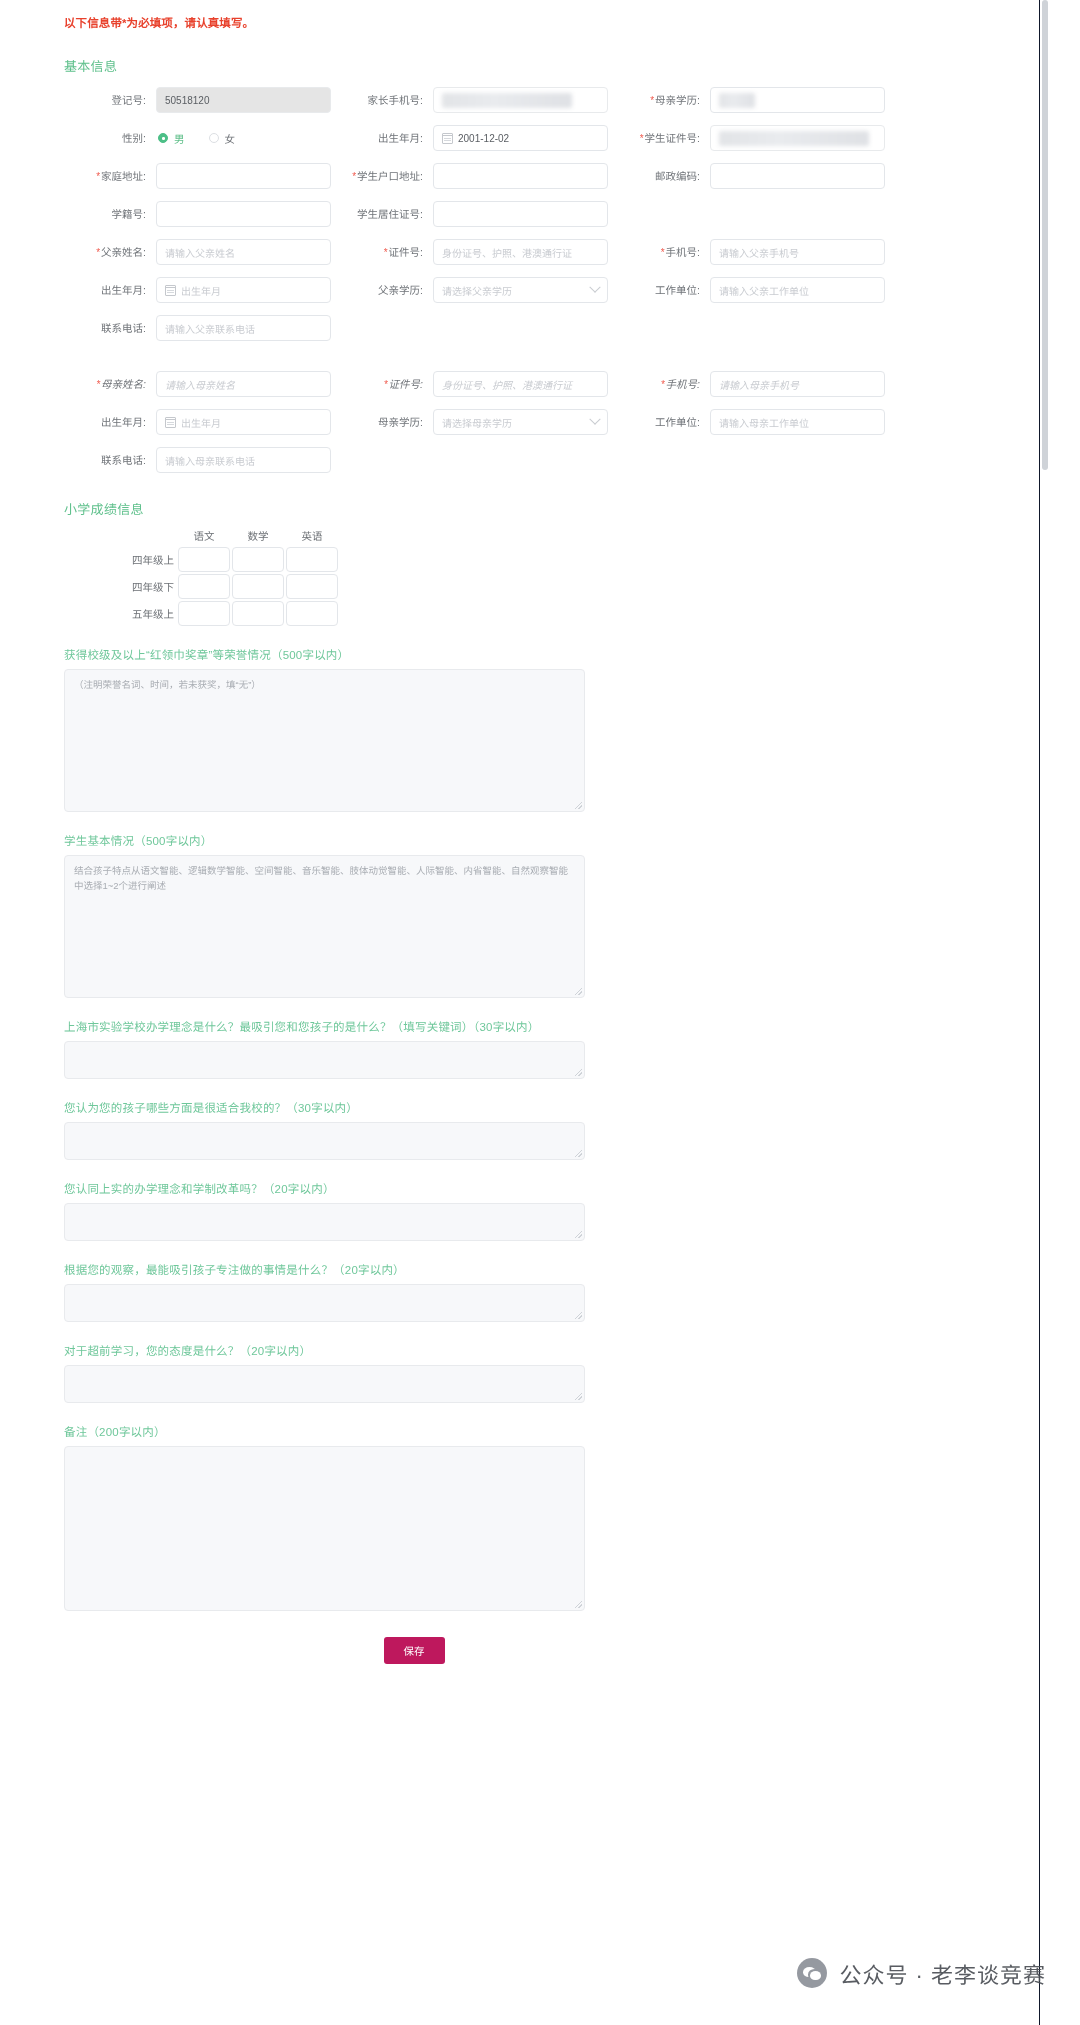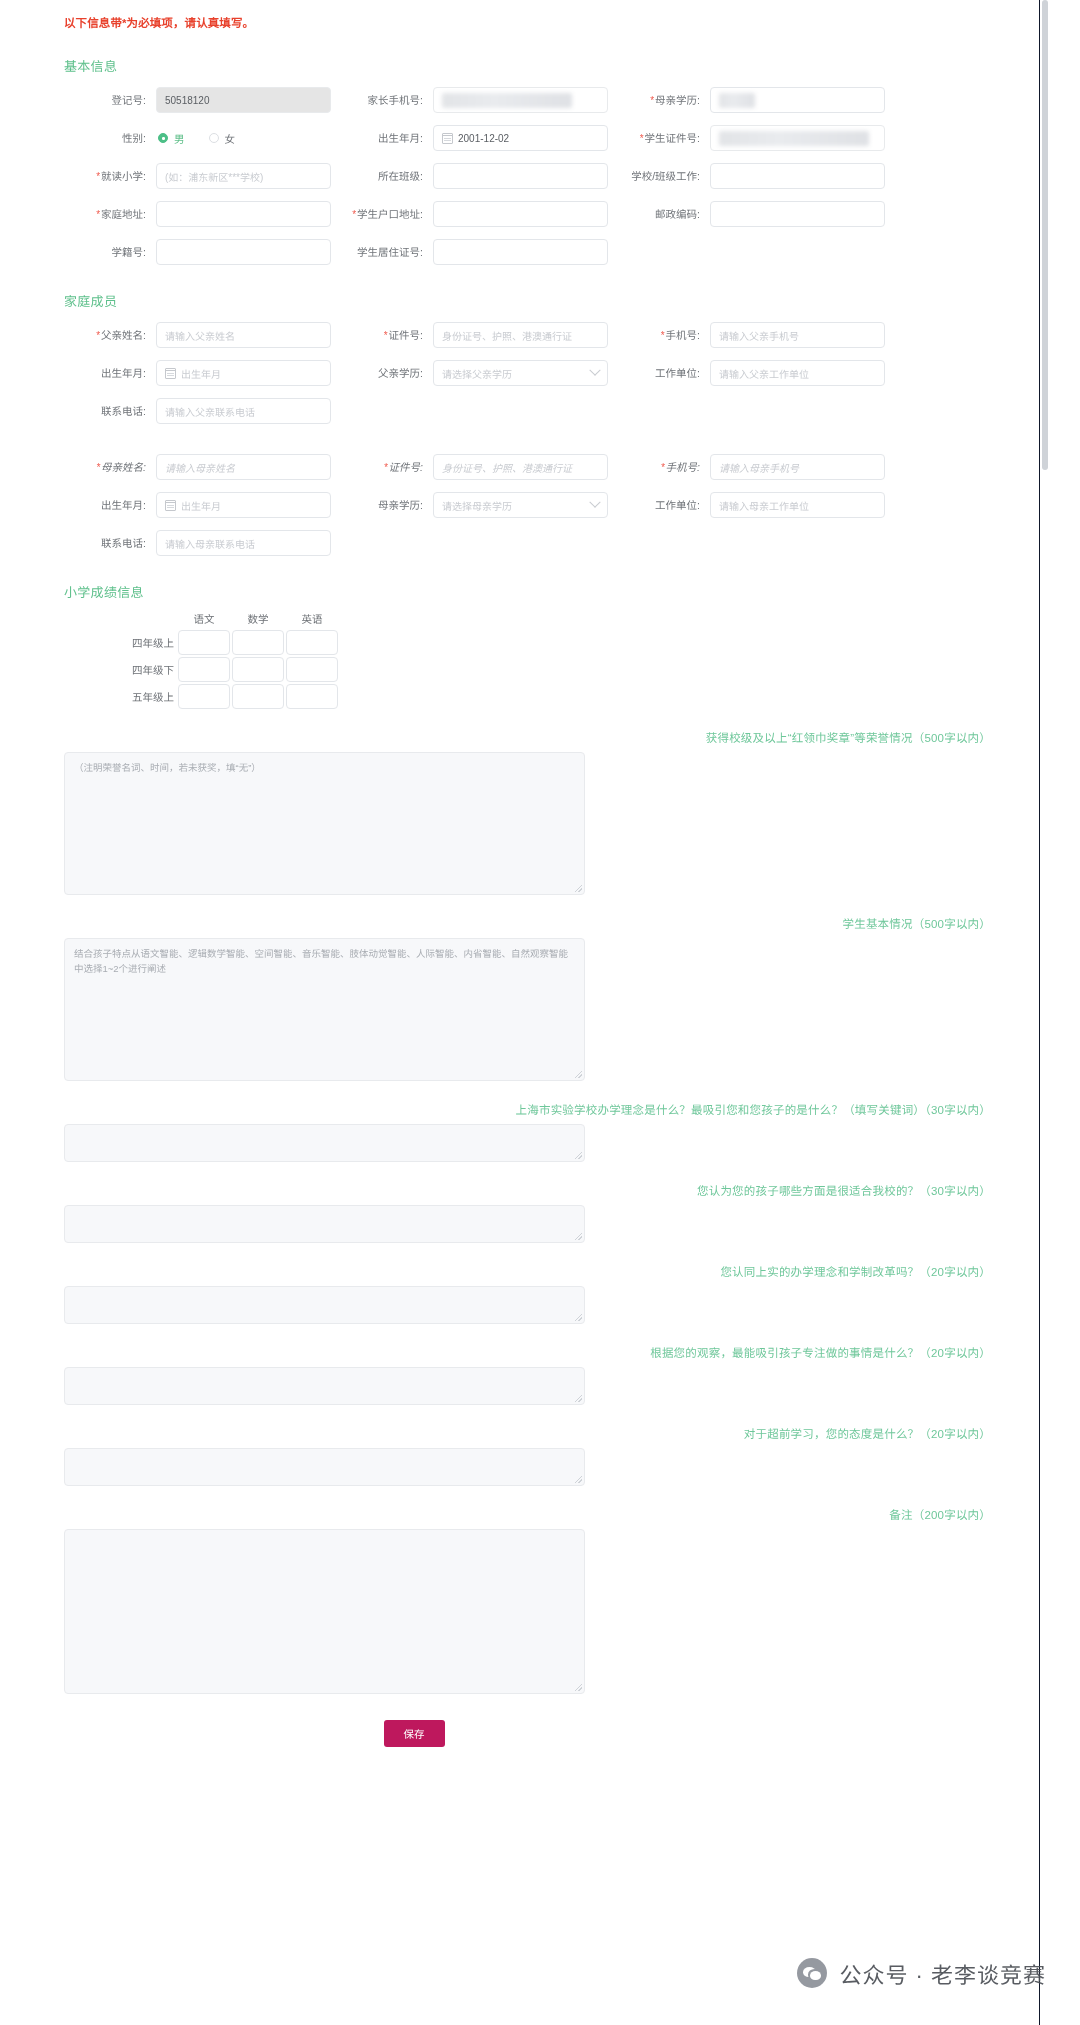--- a/index.html
+++ b/index.html
@@ -71,21 +71,20 @@
     margin-top: 26px;
     margin-bottom: 4px;
     letter-spacing: 0.3px;
   }
   .q-title {
     color: #6ec79a;
     font-size: 11.5px;
     margin-top: 20px;
     margin-bottom: 7px;
     letter-spacing: .2px;
-    text-align: right;
   }
 
   
   .row {
     display: flex;
     margin-top: 12px;
   }
   .cell {
     display: flex;
     align-items: center;
@@ -406,36 +405,20 @@
           </div>
         </div>
         <div class="cell c3">
           <div class="lbl"><span class="req">*</span><span>学生证件号:</span></div>
           <div class="ctl disabled masked">
             <span class="mask-bar w-id"></span>
           </div>
         </div>
       </div>
 
-      <div class="row">
-        <div class="cell c1">
-          <div class="lbl"><span class="req">*</span><span>就读小学:</span></div>
-          <div class="ctl">
-            <span class="ph">(如：浦东新区***学校)</span>
-          </div>
-        </div>
-        <div class="cell c2">
-          <div class="lbl">所在班级:</div>
-          <div class="ctl"></div>
-        </div>
-        <div class="cell c3">
-          <div class="lbl">学校/班级工作:</div>
-          <div class="ctl"></div>
-        </div>
-      </div>
 
       <div class="row">
         <div class="cell c1">
           <div class="lbl"><span class="req">*</span><span>家庭地址:</span></div>
           <div class="ctl"></div>
         </div>
         <div class="cell c2">
           <div class="lbl"><span class="req">*</span><span>学生户口地址:</span></div>
           <div class="ctl"></div>
         </div>
@@ -450,21 +433,20 @@
           <div class="lbl">学籍号:</div>
           <div class="ctl"></div>
         </div>
         <div class="cell c2">
           <div class="lbl">学生居住证号:</div>
           <div class="ctl"></div>
         </div>
         <div class="cell c3"></div>
       </div>
 
-      <div class="section-title">家庭成员</div>
 
       <div class="row">
         <div class="cell c1">
           <div class="lbl"><span class="req">*</span><span>父亲姓名:</span></div>
           <div class="ctl">
             <span class="ph">请输入父亲姓名</span>
           </div>
         </div>
         <div class="cell c2">
           <div class="lbl"><span class="req">*</span><span>证件号:</span></div>

